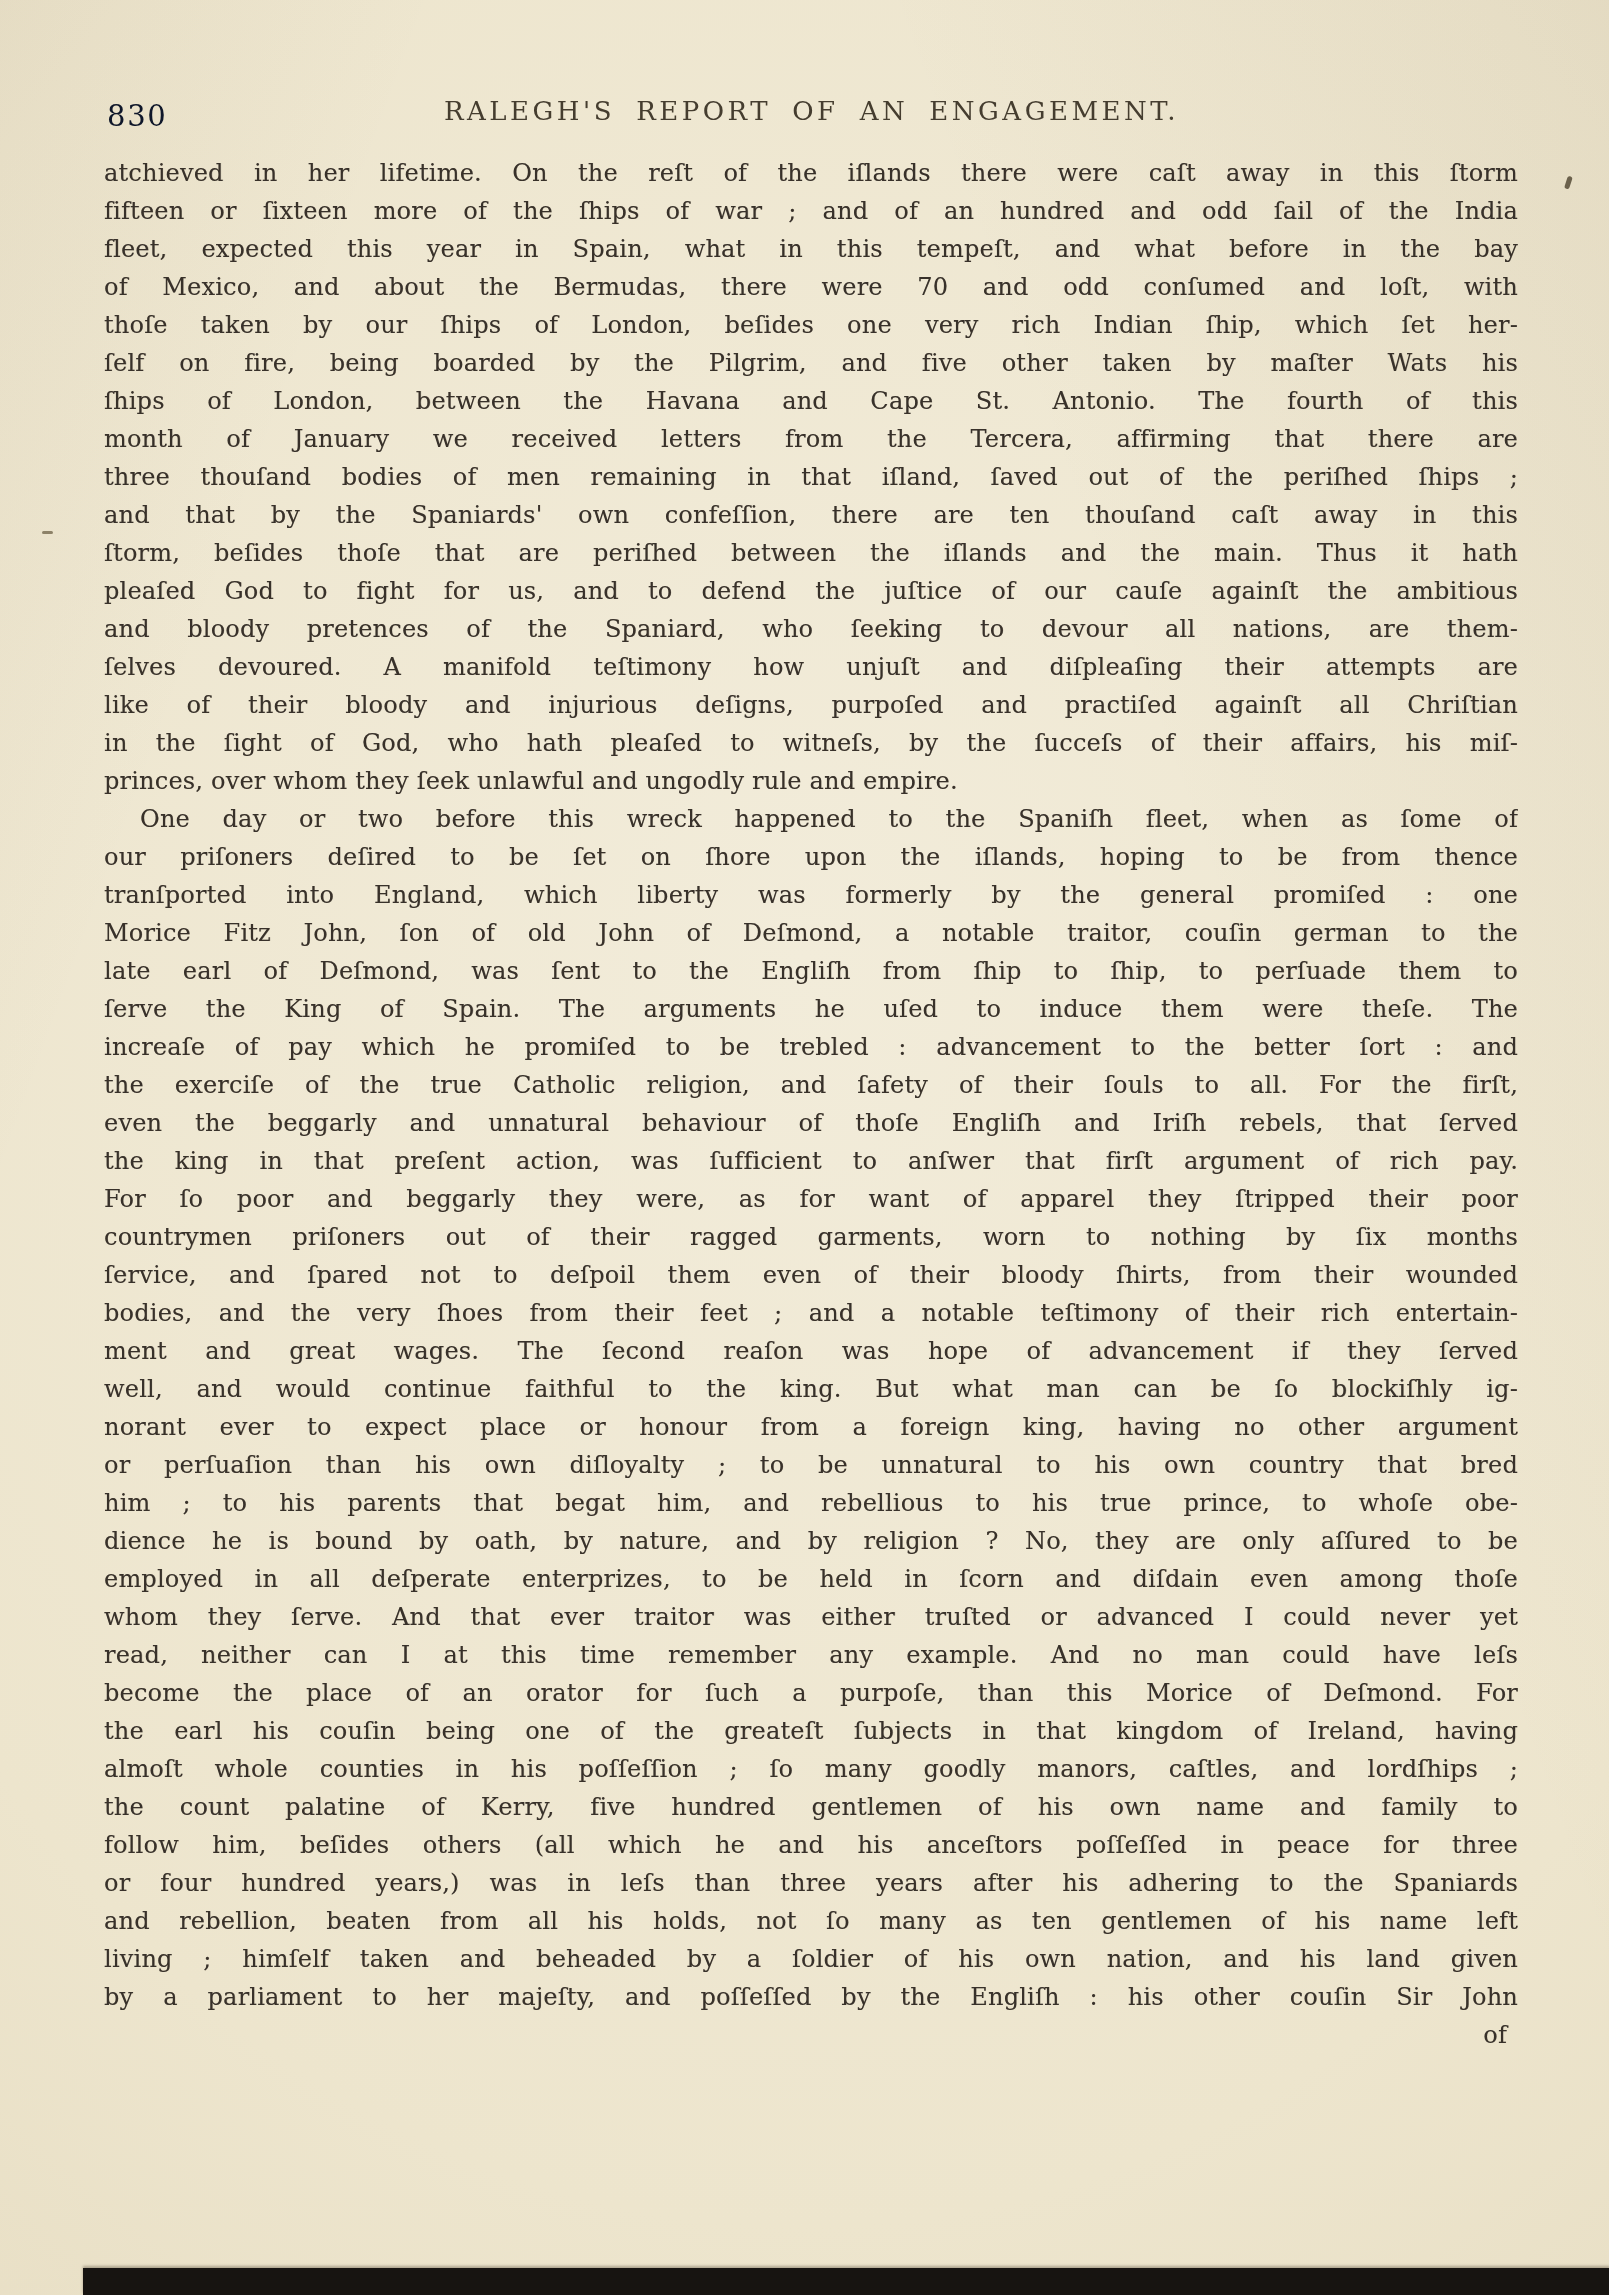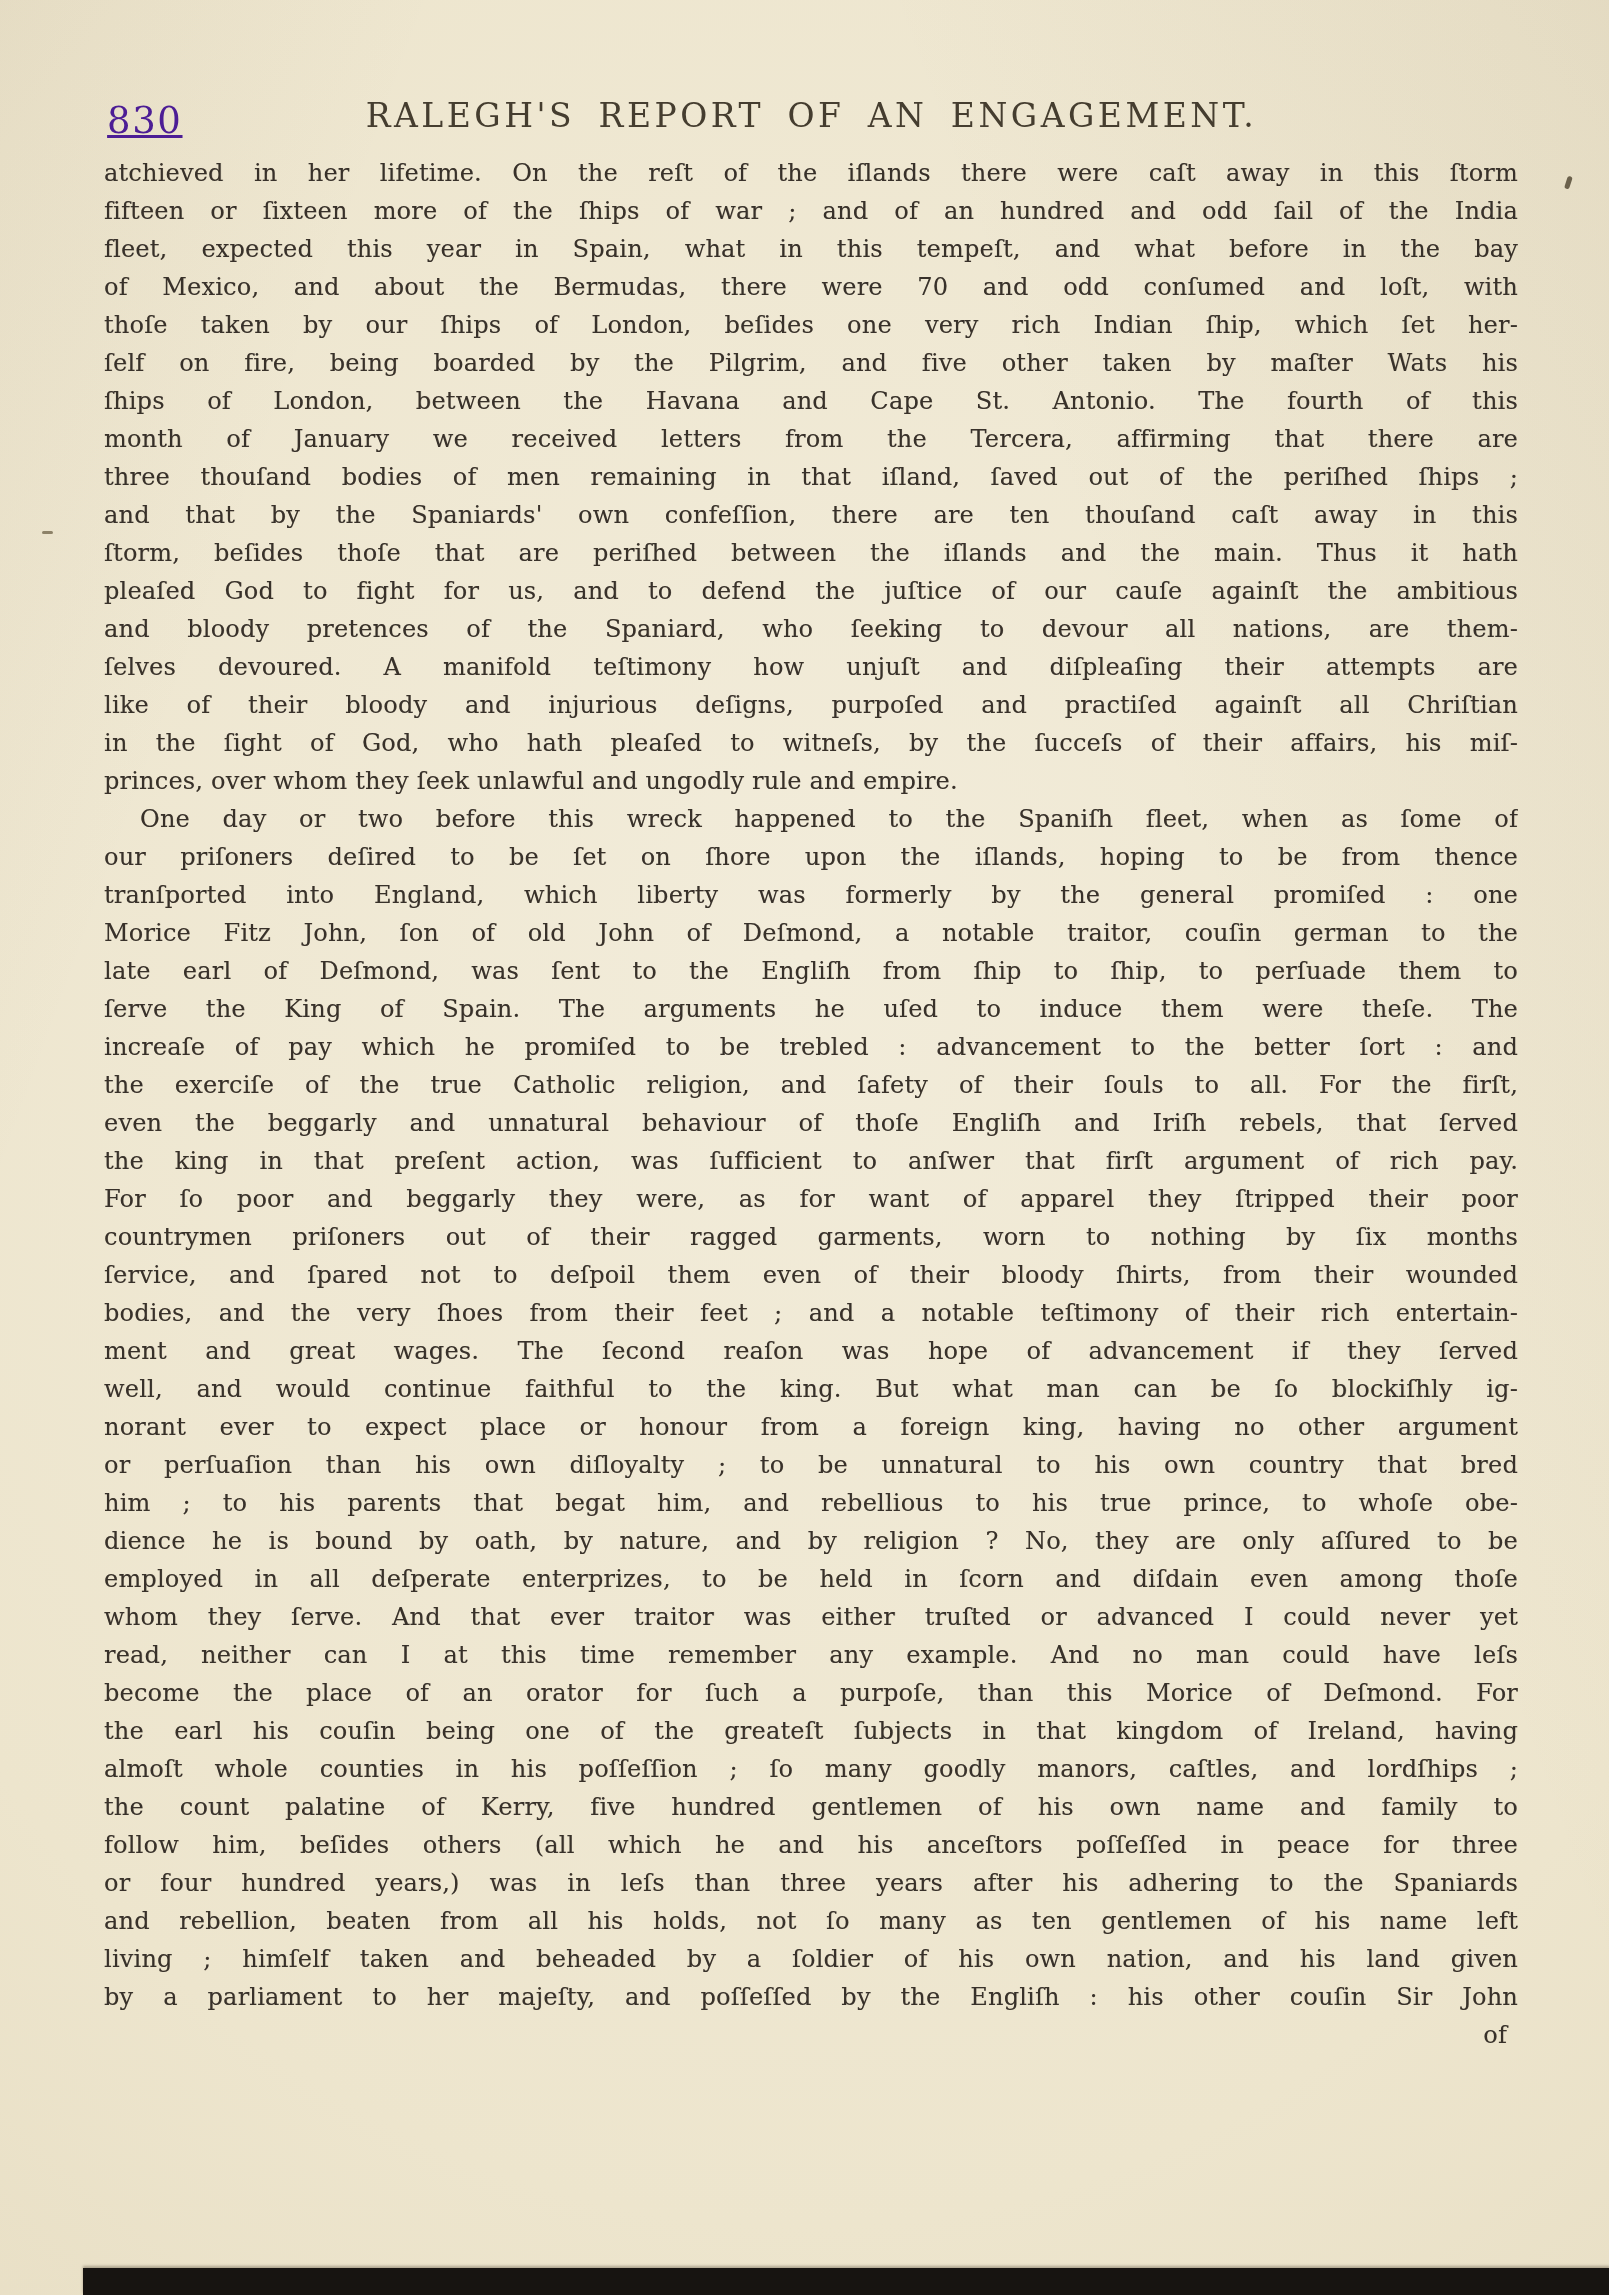--- a/index.html
+++ b/index.html
@@ -15,25 +15,25 @@
       linear-gradient(250deg, rgba(120,100,70,0.07), rgba(120,100,70,0) 30%),
       linear-gradient(110deg, rgba(120,100,70,0.06), rgba(120,100,70,0) 18%),
       radial-gradient(130% 110% at 50% 42%, #f2ecda 0%, #ede5cd 50%, #e5dbc0 80%, #d6c9a7 100%);
   }
   .header {
     position: absolute; left: 104px; right: 91px; top: 96px; height: 42px;
     color: #433b2e;
   }
   .pagenum {
     position: absolute; left: 3.1px; top: 3.1px;
-    font-size: 37px; letter-spacing: 1.6px; color: #4c1d95; text-decoration: underline;
+    font-size: 29px; letter-spacing: 1.6px; color: #0f172a;
   }
   .running-title {
     display: block; text-align: center;
-    font-size: 33px; letter-spacing: 3.5px; word-spacing: 9.4px;
+    font-size: 26px; letter-spacing: 3.5px; word-spacing: 9.4px;
     color: #453d2f;
   }
   .body-text {
     position: absolute; left: 104px; top: 154px; width: 1414px;
     font-size: 24px; line-height: 38px; letter-spacing: 0.2px;
     color: #38312a;
     text-shadow: 0.3px 0.3px 0.5px rgba(56,49,40,0.35);
   }
   .line {
     text-align: justify; text-align-last: justify;

